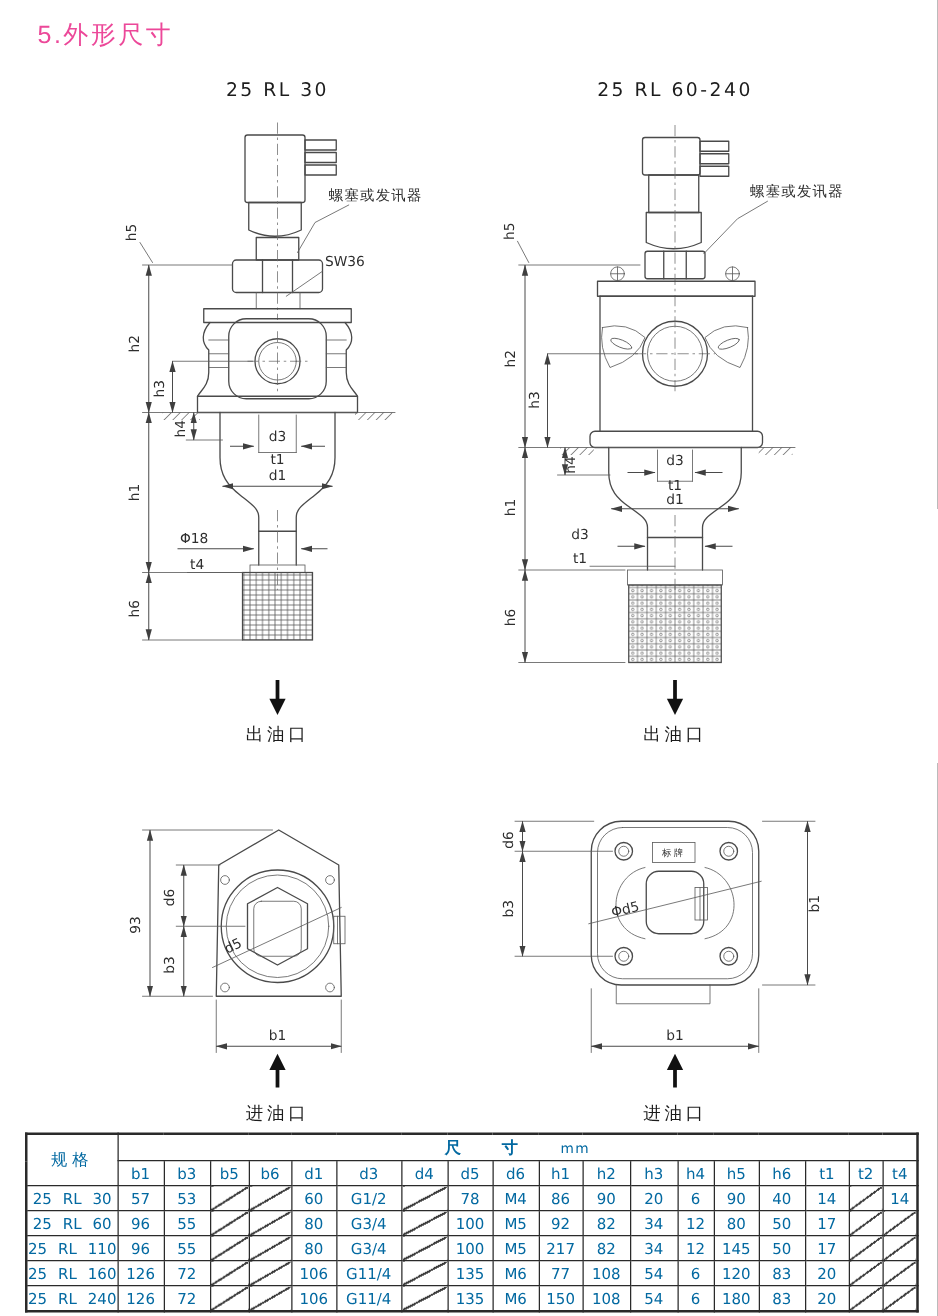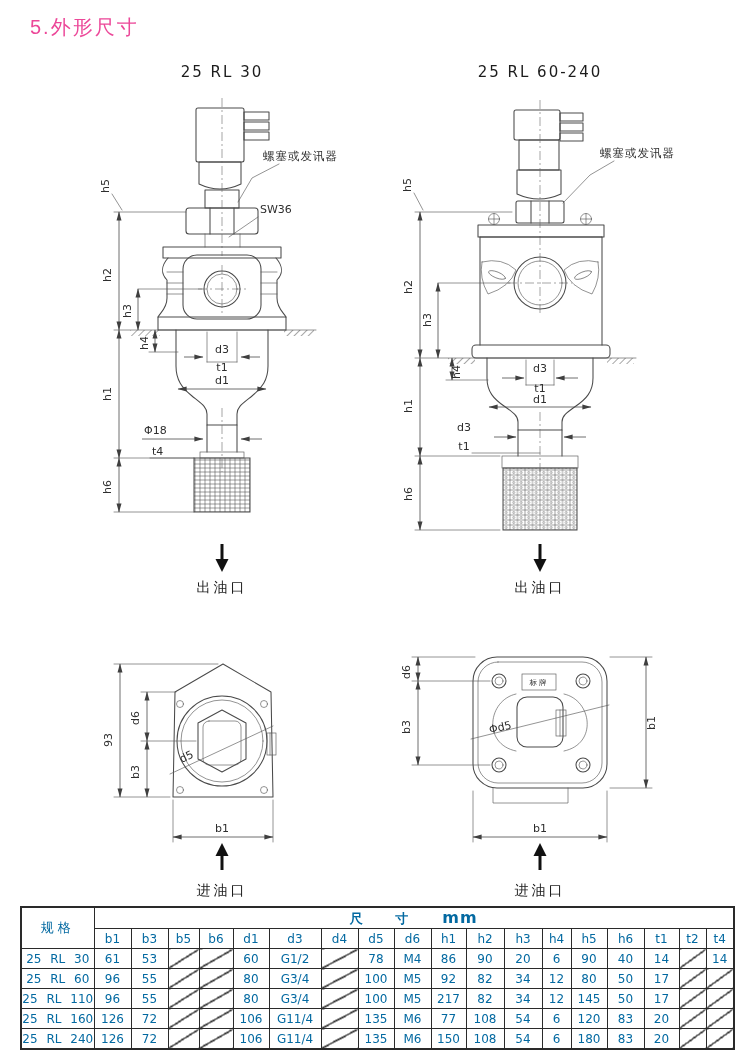--- a/index.html
+++ b/index.html
@@ -34,21 +34,21 @@
   }
   #dim-table th, #dim-table td {
     border:1px solid #2a2a2a; text-align:center; vertical-align:middle;
     padding:0; height:19px; font-weight:normal; overflow:hidden; white-space:nowrap;
   }
   #dim-table thead tr.size-row th { height:20px; }
   #dim-table thead tr.cols-row th { height:19px; }
   th.spec-h { font-size:13px; letter-spacing:4px; }
   th.size-h { text-align:center; font-size:13px; }
   th.size-h .gap { letter-spacing:14px;font-weight:bold; }
-  th.size-h .unit { font-size:16px; letter-spacing:1px; margin-left:20px;font-weight:bold; }
+  th.size-h .unit { font-size:11px; letter-spacing:1px; margin-left:20px; }
   td.spec { word-spacing:5px; }
   td.slash {
     background-image:linear-gradient(to bottom right,
       transparent 47.5%, #3a3a3a 47.5%, #3a3a3a 52.5%, transparent 52.5%);
   }
 </style>
 </head>
 <body>
 
 <div id="page">
@@ -403,21 +403,21 @@
           <th>h5</th>
           <th>h6</th>
           <th>t1</th>
           <th>t2</th>
           <th>t4</th>
         </tr>
     </thead>
     <tbody>
         <tr>
           <td class="spec">25 RL 30</td>
-          <td>61</td>
+          <td>57</td>
           <td>53</td>
           <td class="slash"></td>
           <td class="slash"></td>
           <td>60</td>
           <td>G1/2</td>
           <td class="slash"></td>
           <td>78</td>
           <td>M4</td>
           <td>86</td>
           <td>90</td>

